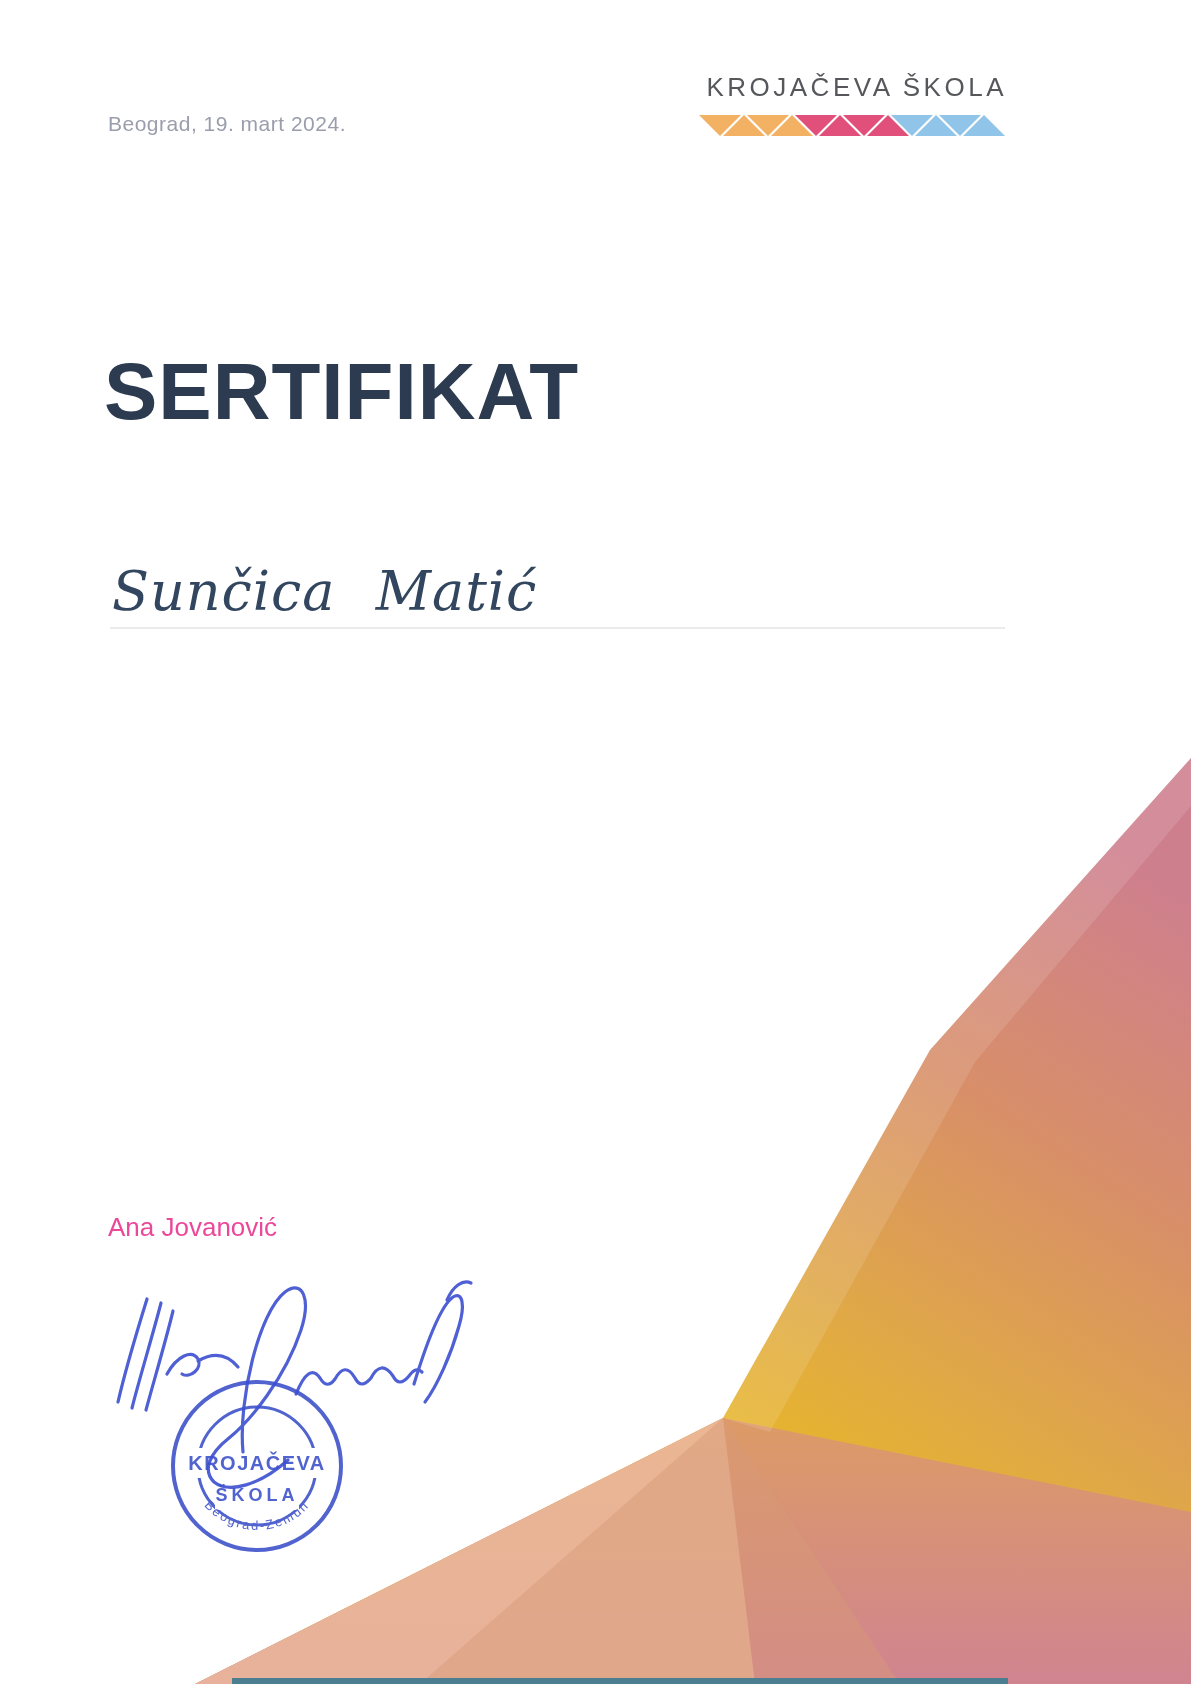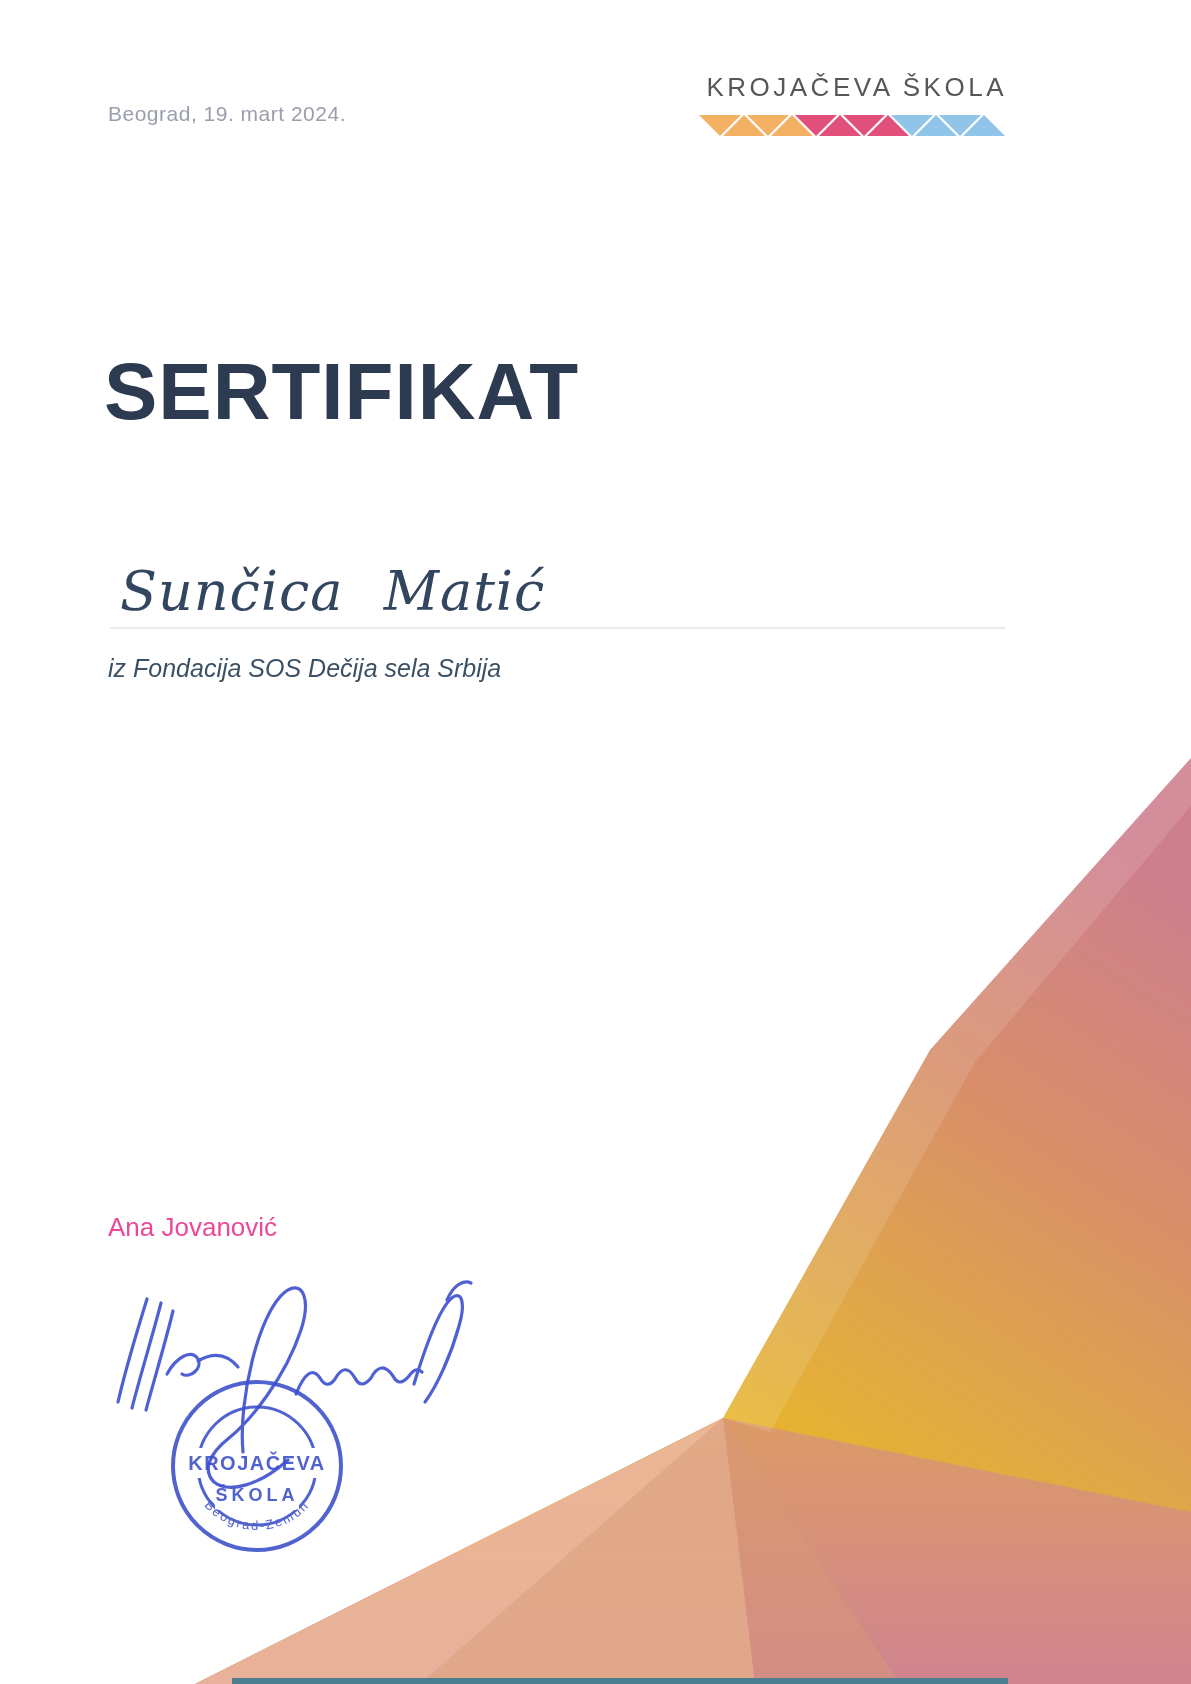--- a/index.html
+++ b/index.html
@@ -9,42 +9,42 @@
     margin:0 auto;
     background:#ffffff;
     overflow:hidden;
     font-family:"Liberation Sans",sans-serif;
   }
   .deco-svg{position:absolute;left:0;top:0;z-index:0;}
   .ink-svg{position:absolute;left:0;top:0;z-index:3;pointer-events:none;}
   .content{position:absolute;left:0;top:0;width:100%;height:100%;z-index:2;}
 
   .date{
-    position:absolute;left:108px;top:102px;
+    position:absolute;left:108px;top:112px;
     font-size:21px;color:#9a9dac;letter-spacing:.5px;
   }
   .logo{
     position:absolute;right:184px;top:72px;text-align:right;
   }
   .logo-name{
     font-size:26px;color:#56575b;letter-spacing:3.5px;white-space:nowrap;
   }
   .logo-strip{margin-top:11px;display:block;margin-left:auto;}
 
   .issuer{
     position:absolute;left:108px;top:328px;
     font-size:26px;color:#3e4c61;
   }
   .title{
     position:absolute;left:104px;top:352px;
     font-size:80px;font-weight:700;letter-spacing:1px;
     color:#2d3b51;line-height:1;
   }
   .recipient-name{
-    position:absolute;left:120px;top:560px;
+    position:absolute;left:112px;top:560px;
     font-family:"DejaVu Serif",serif;font-style:italic;
     font-size:54px;color:#32465f;letter-spacing:1px;word-spacing:22px;
     white-space:nowrap;
   }
   .name-underline{
     position:absolute;left:110px;top:627px;width:895px;height:2px;
     background:#ebebee;
   }
   .recipient-org{
     position:absolute;left:108px;top:654px;
@@ -119,21 +119,20 @@
           <polygon points="218,22 260,22 239,1" fill="#90c4e8"></polygon>
           <polygon points="242,1 284,1 263,22" fill="#90c4e8"></polygon>
           <polygon points="266,22 308,22 287,1" fill="#90c4e8"></polygon>
         </svg>
     </div>
 
     <div class="title">SERTIFIKAT</div>
 
     <div class="recipient-name">Sunčica Matić</div>
     <div class="name-underline"></div>
-    <div class="recipient-org">iz Fondacija SOS Dečija sela Srbija</div>
 
 
 
     <div class="signer-name">Ana Jovanović</div>
   </div>
 
   <svg class="ink-svg" width="1191" height="1684" viewBox="0 0 1191 1684">
 
     <g opacity="0.92">
       <circle cx="257" cy="1466" r="84" fill="none" stroke-width="4" stroke="#4356cb"></circle>

